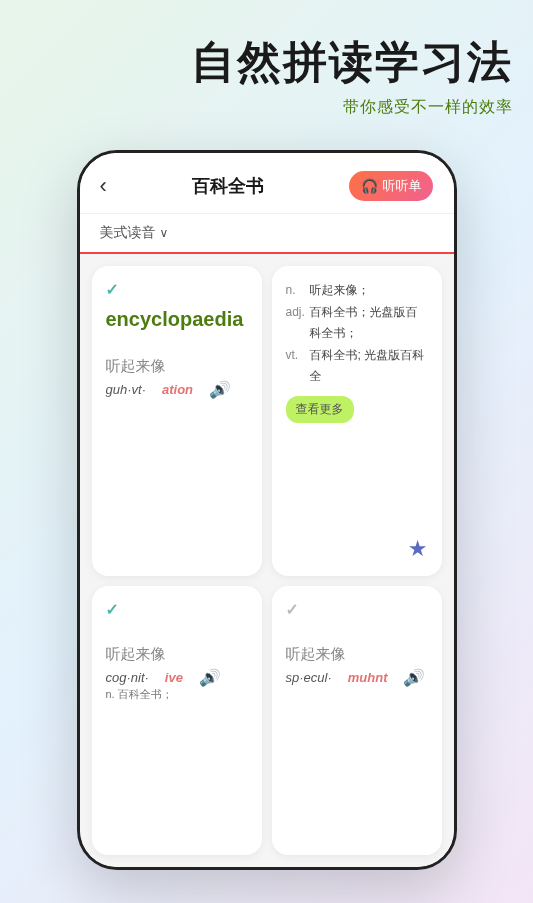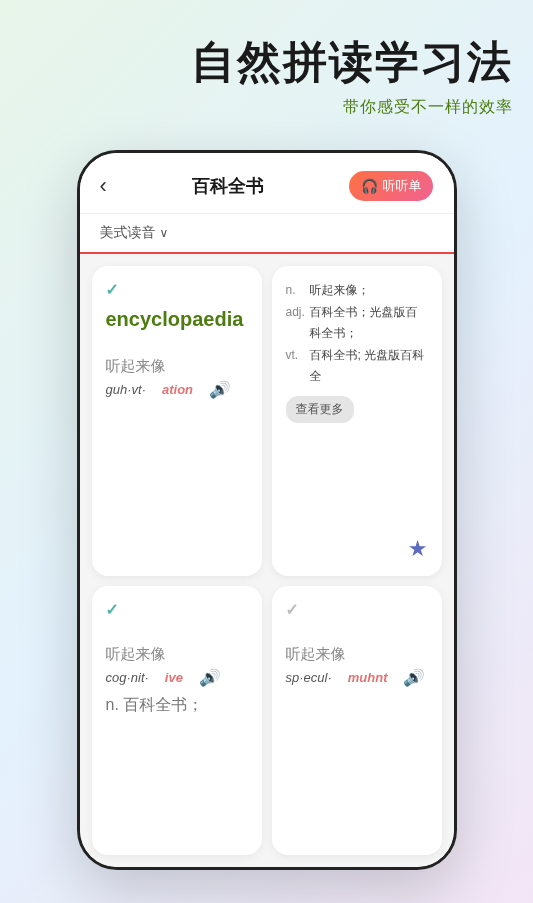--- a/index.html
+++ b/index.html
@@ -197,44 +197,44 @@
       display: flex;
       gap: 4px;
     }
 
     .def-tag {
       color: #888;
       min-width: 20px;
     }
 
     .see-more-btn {
-      background: #e5e5e5;
+      background: #bef264;
       border: none;
       border-radius: 12px;
       padding: 5px 10px;
       font-size: 12px;
       color: #555;
       cursor: pointer;
       margin-top: 8px;
       display: inline-block;
     }
 
     .star-icon {
       position: absolute;
       bottom: 14px;
       right: 14px;
       font-size: 22px;
       color: #5c6bc0;
       cursor: pointer;
     }
 
     .bottom-definition {
-      font-size: 16px;
+      font-size: 11px;
       color: #777;
-      margin-top: 8px;
+      margin-top: 0;
     }
   </style>
 </head>
 <body>
 
 <div class="header-section">
   <h1 class="main-title">自然拼读学习法</h1>
   <p class="sub-title">带你感受不一样的效率</p>
 </div>
 

